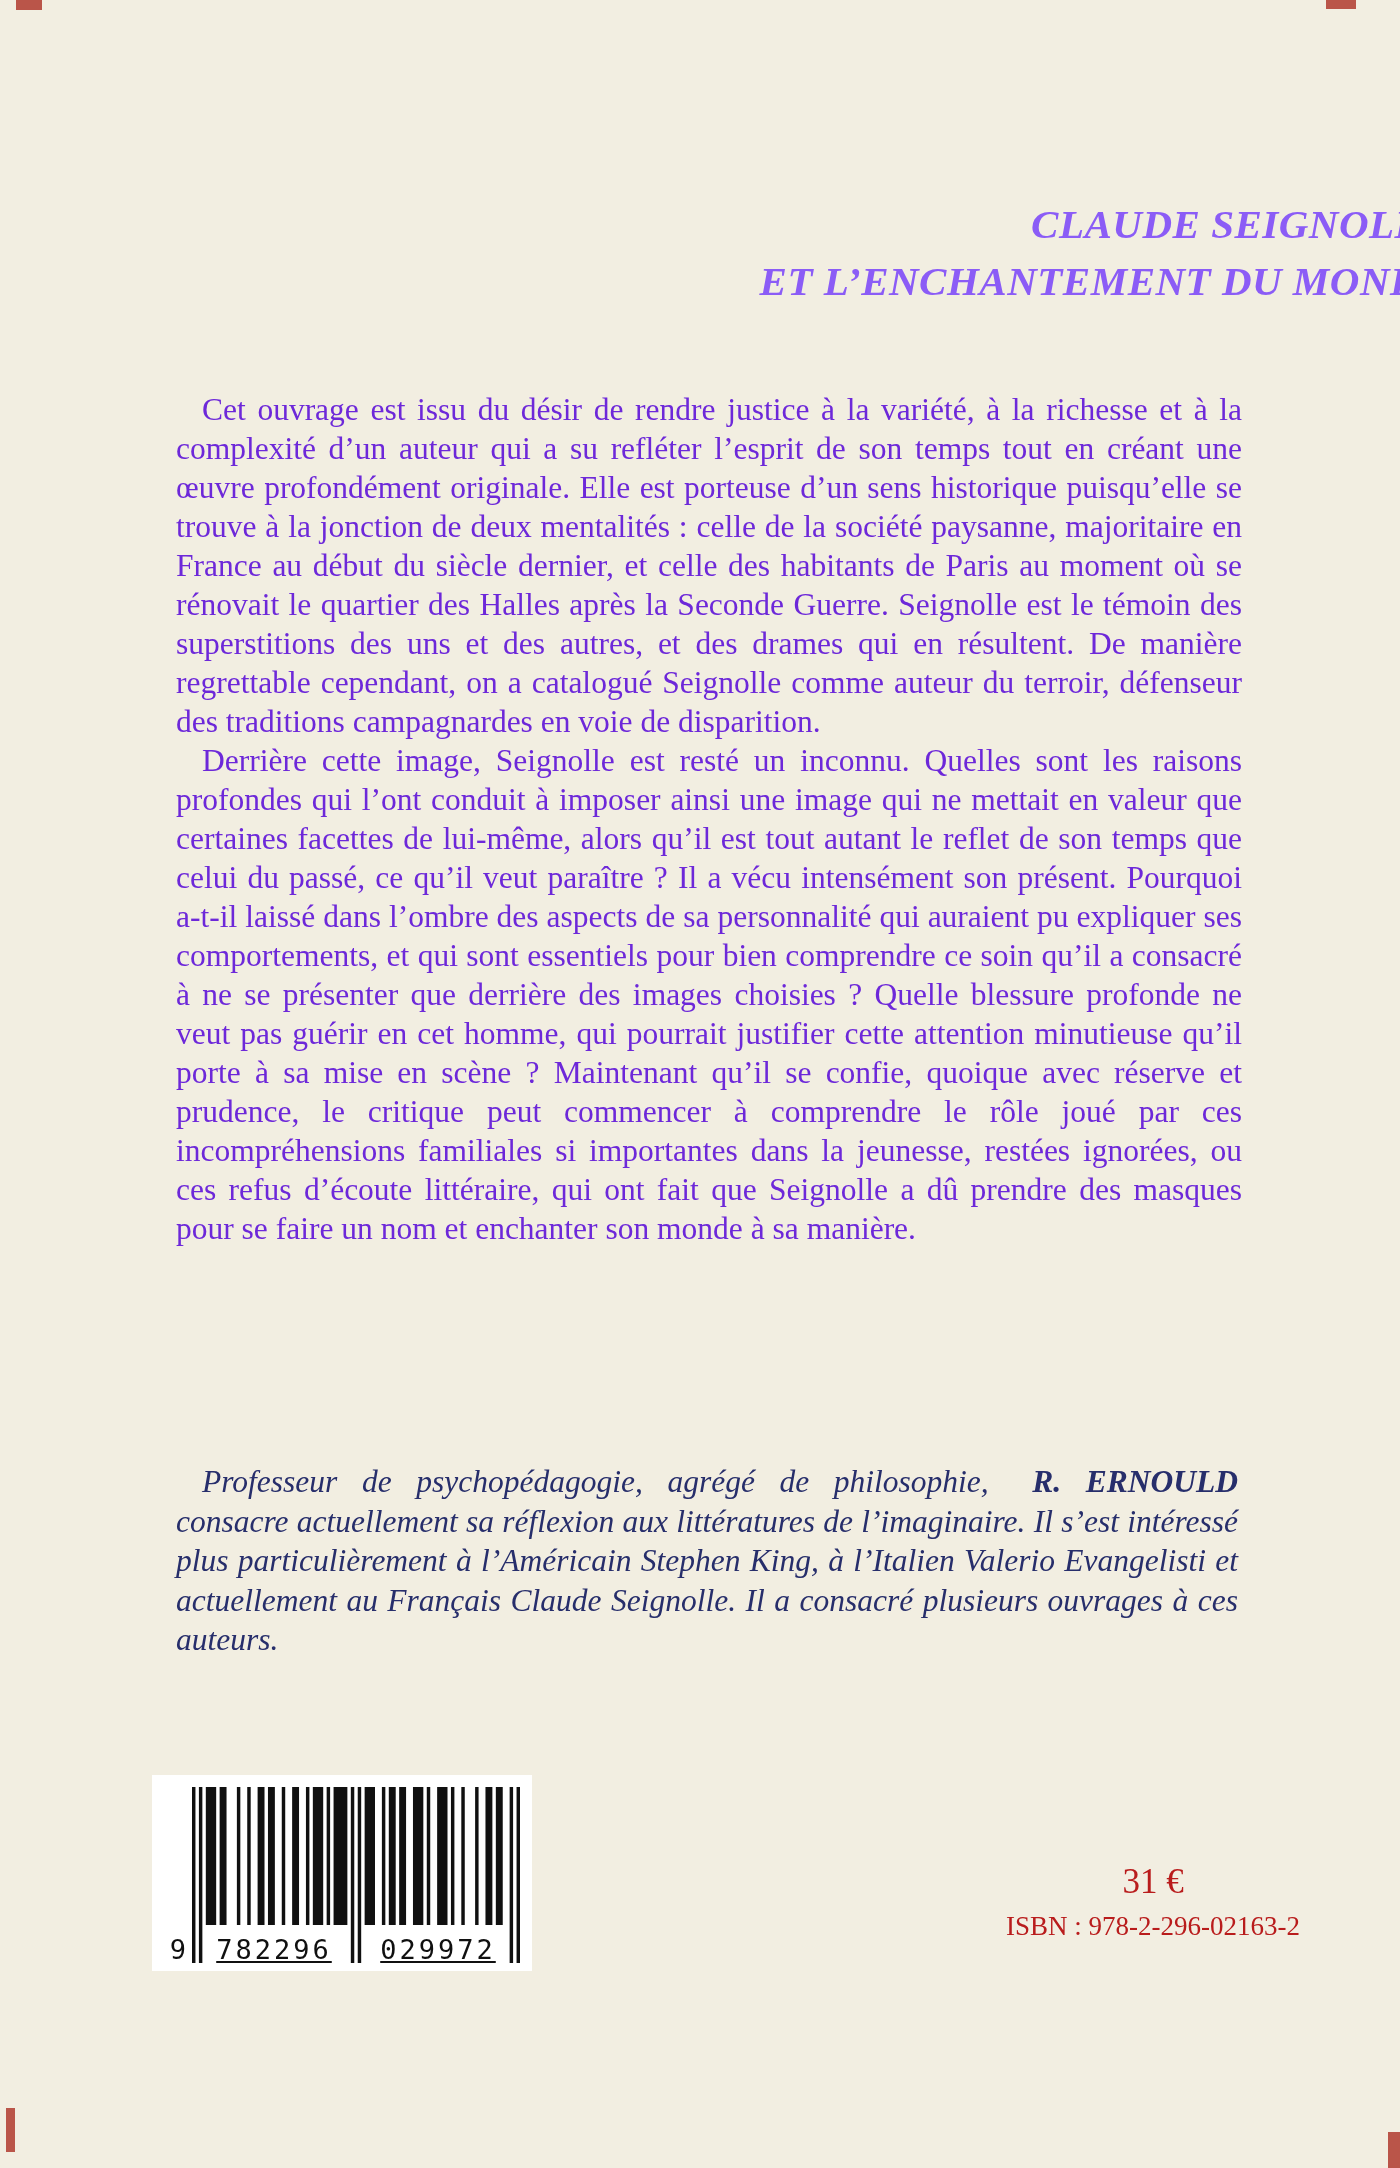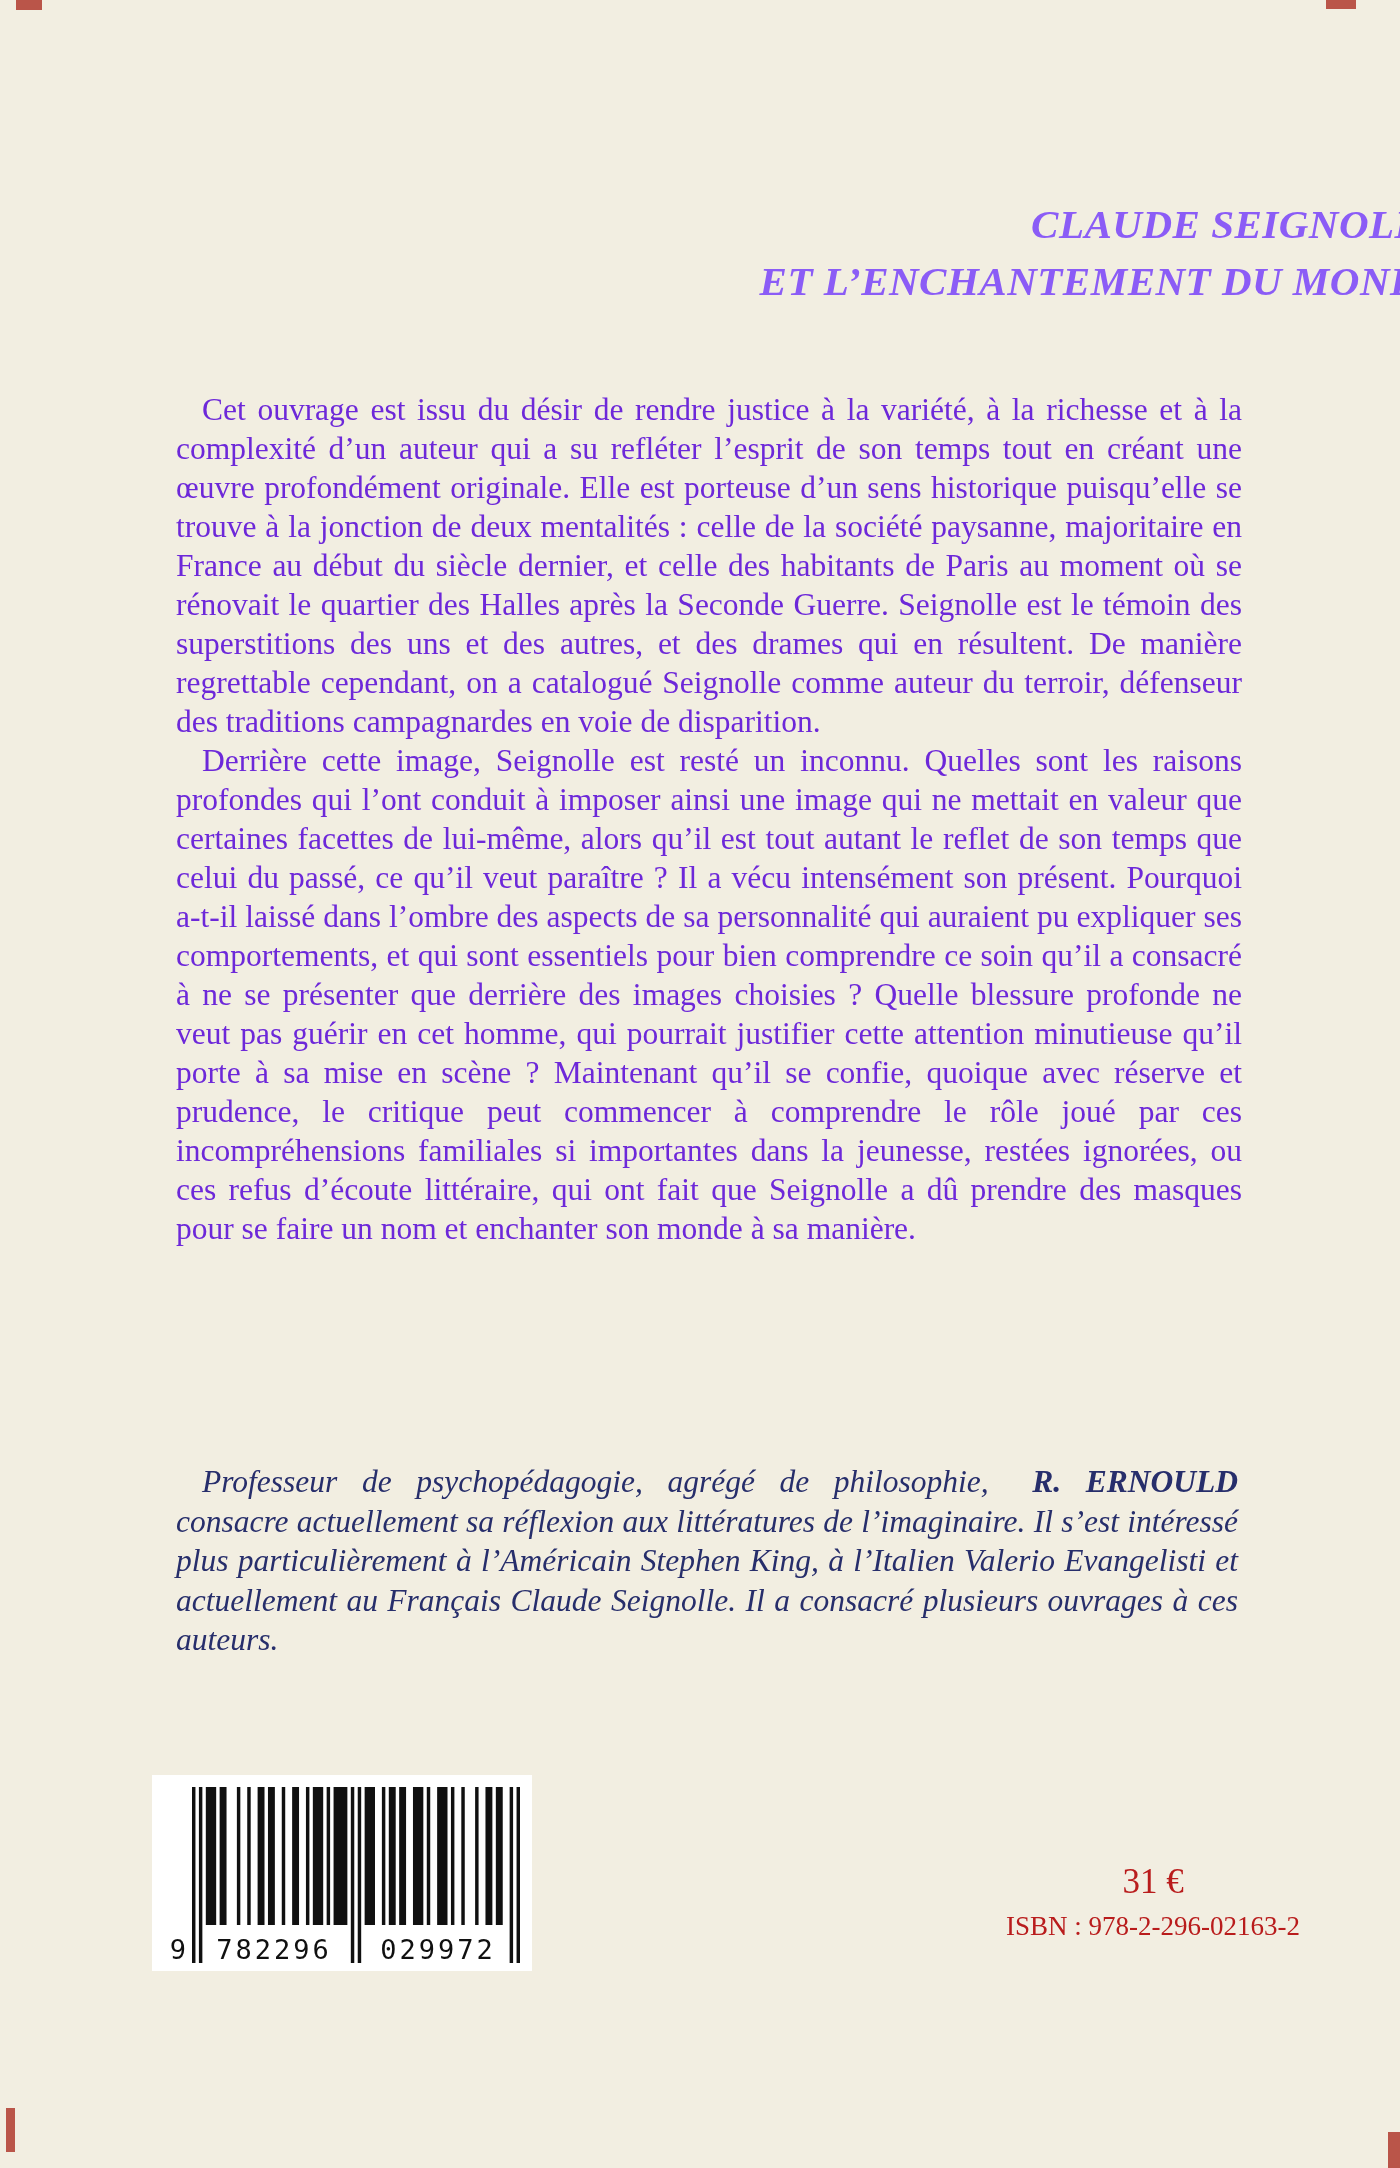--- a/index.html
+++ b/index.html
@@ -52,21 +52,21 @@
   .barcode-inner { position:relative; width:356px; height:178px; }
   .barcode-svg { position:absolute; left:28px; top:0; width:328px; height:176px; display:block; }
   .barcode-digits {
     position:absolute; left:0; bottom:0; width:356px;
     display:flex; align-items:flex-end;
     font-family:"DejaVu Sans Mono","Liberation Mono",monospace;
     font-size:27px; line-height:30px; color:#101010;
     letter-spacing:3px;
   }
   .barcode-digits .lead { width:28px; text-align:center; letter-spacing:0; }
-  .barcode-digits .grp { flex:1; text-align:center; }
+  .barcode-digits .grp { flex:1; text-align:center;text-decoration:underline; }
 
   
   .price-isbn {
     position:absolute; right:100px; top:1862px;
     text-align:center; color:#b91c1c;
   }
   .price { font-size:35px; margin-bottom:9px; }
   .isbn  { font-size:27px; }
 
   

